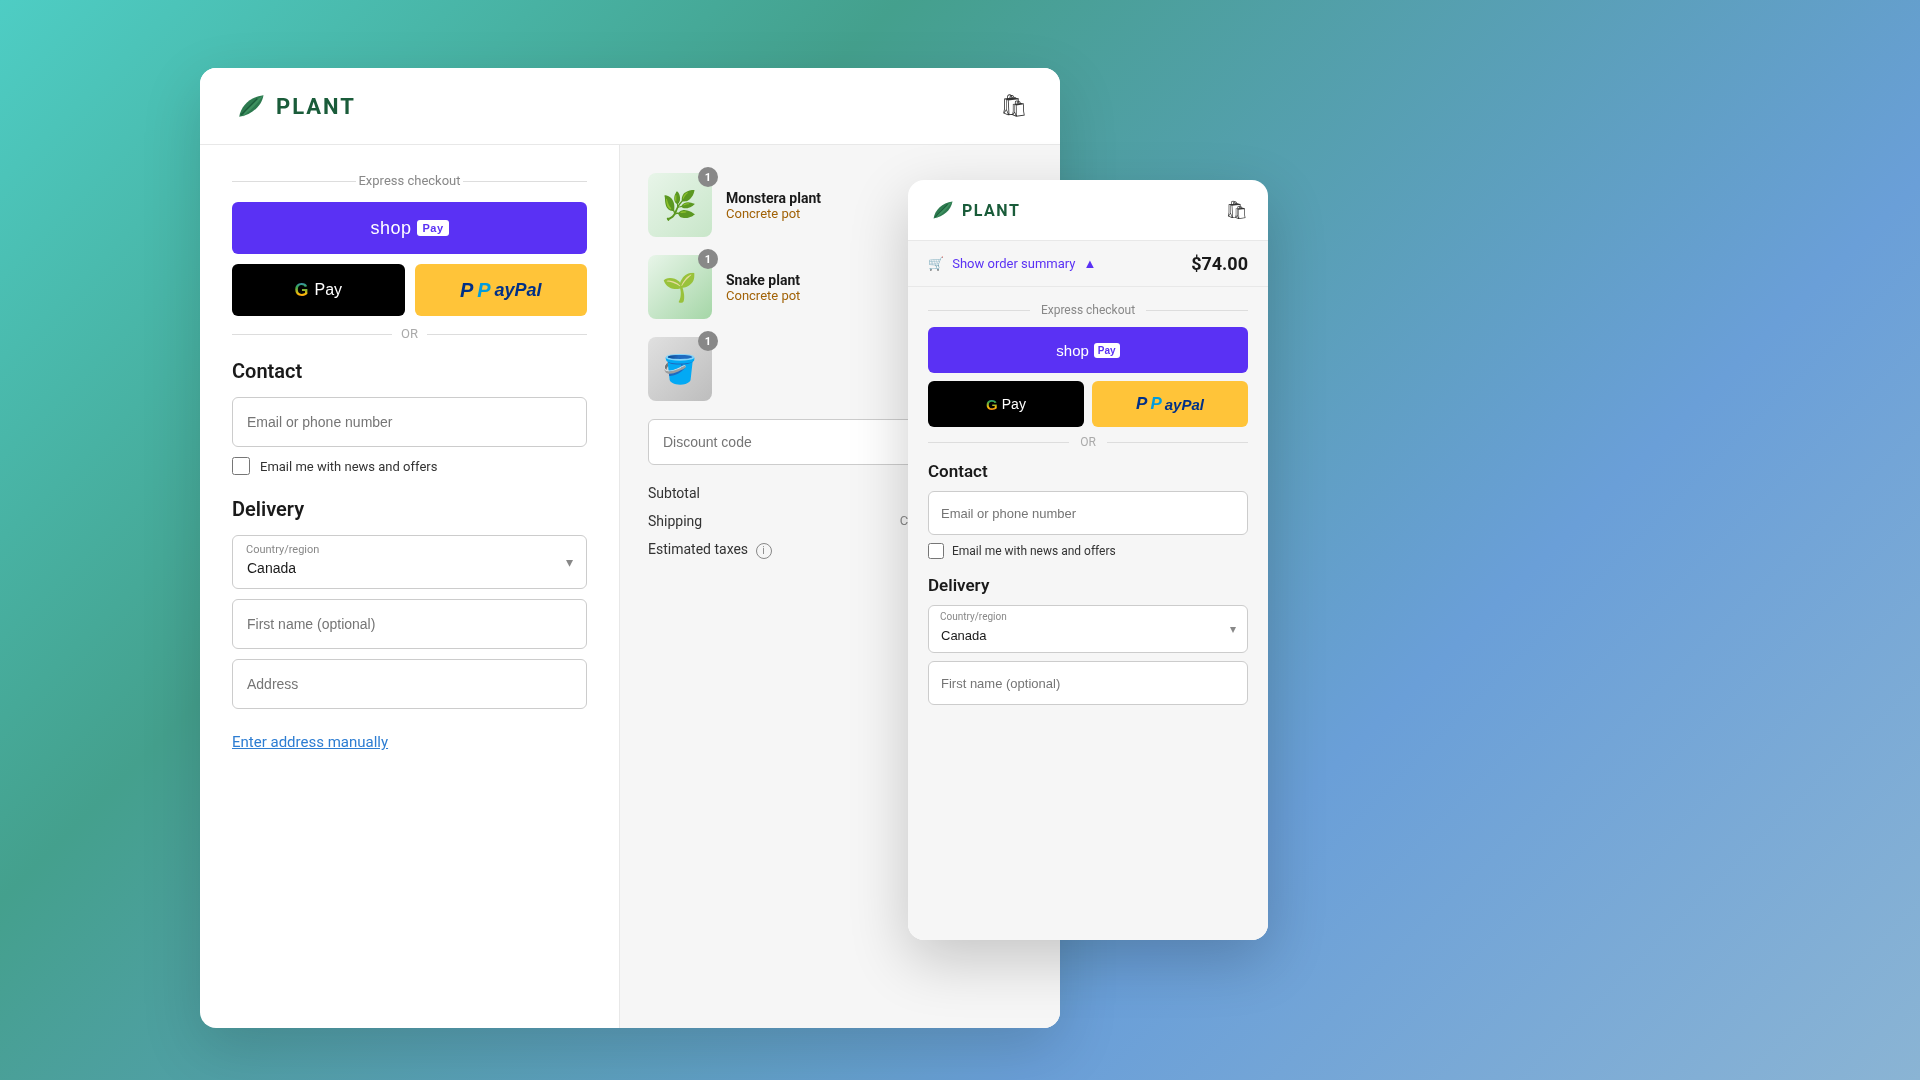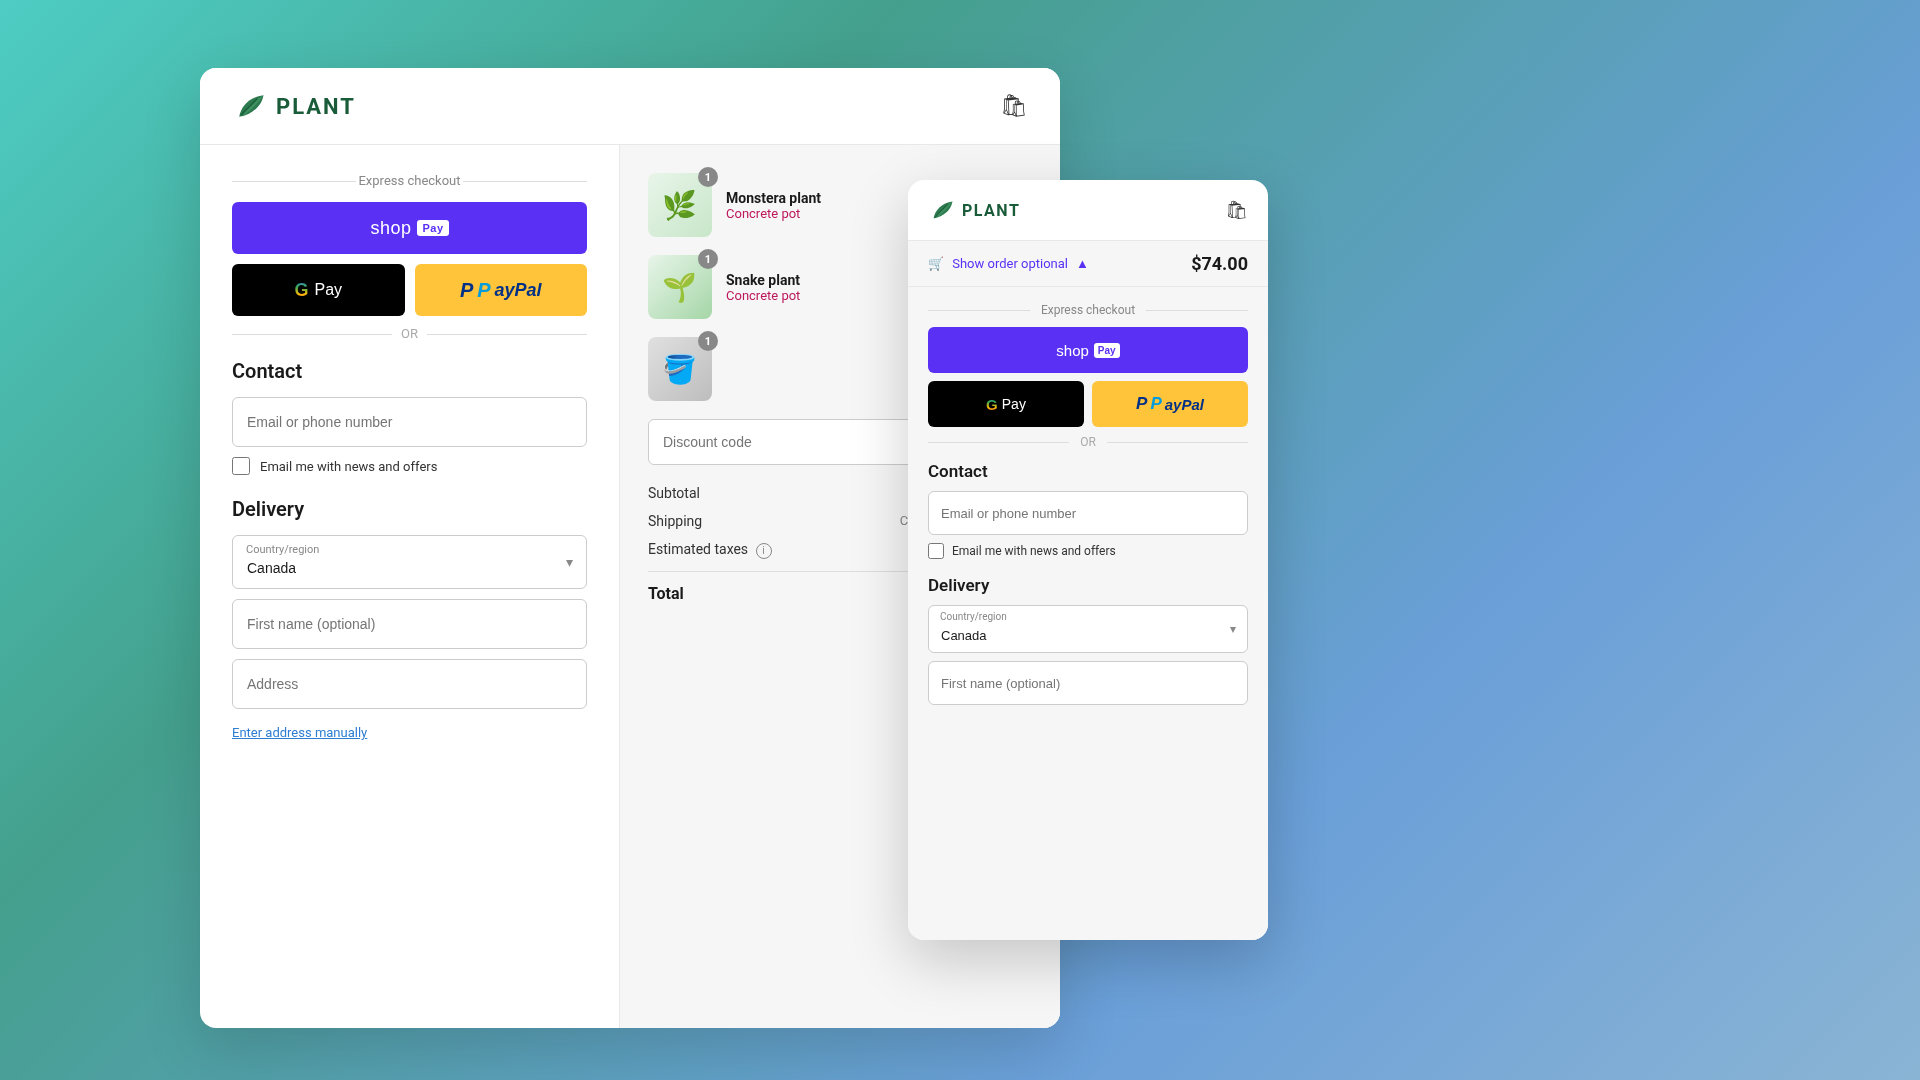--- a/index.html
+++ b/index.html
@@ -300,24 +300,24 @@
       right: 14px;
       top: 50%;
       transform: translateY(-50%);
       color: #888;
       pointer-events: none;
       font-size: 14px;
     }
 
     .enter-address-link {
       color: #2d7dd2;
-      font-size: 13px;
+      font-size: 15px;
       text-decoration: underline;
       cursor: pointer;
-      margin-top: 6px;
+      margin-top: 14px;
       display: inline-block;
     }
 
     
     .right-panel {
       flex: 1;
       padding: 28px 28px;
       background: #f6f6f6;
       overflow-y: auto;
     }
@@ -355,21 +355,21 @@
     }
 
     .item-name {
       font-size: 14px;
       font-weight: 700;
       color: #1a1a1a;
     }
 
     .item-variant {
       font-size: 13px;
-      color: #be185d;
+      color: #a16207;
     }
 
     .discount-row {
       display: flex;
       gap: 10px;
       margin-top: 8px;
       margin-bottom: 20px;
     }
 
     .discount-input {
@@ -842,23 +842,20 @@
       <div class="summary-line">
         <span>Shipping</span>
         <span class="shipping-calc">Calculated at next step</span>
       </div>
       <div class="summary-line">
         <span>
           <span>Estimated taxes</span>
           <span class="info-icon">i</span>
         </span>
       </div>
-      <div class="summary-line total">
-        <span>Total</span>
-      </div>
     </div>
   </div>
 </div>
 
 <div class="overlay-card">
 
   <div class="overlay-header">
     <div class="overlay-logo-area">
       <svg width="28" height="28" viewBox="0 0 40 40" fill="none">
         <path d="M8 32 C10 20, 20 10, 35 8 C33 20, 22 30, 8 32Z" fill="#2d7a4f"></path>
@@ -868,21 +865,21 @@
       <span class="overlay-logo-text">PLANT</span>
     </div>
     <button class="overlay-cart-btn">
       <span>🛍</span>
     </button>
   </div>
 
   <div class="show-order-bar">
     <div class="show-order-left">
       <span>🛒</span>
-      <span>Show order optional</span>
+      <span>Show order summary</span>
       <span>▲</span>
     </div>
     <span class="show-order-price">$74.00</span>
   </div>
 
   <div class="overlay-body">
     <div class="overlay-express-label">Express checkout</div>
 
     <button class="overlay-shoppay-btn">
       <span style="color:#fff;font-size:15px;font-weight:500;">shop</span>

